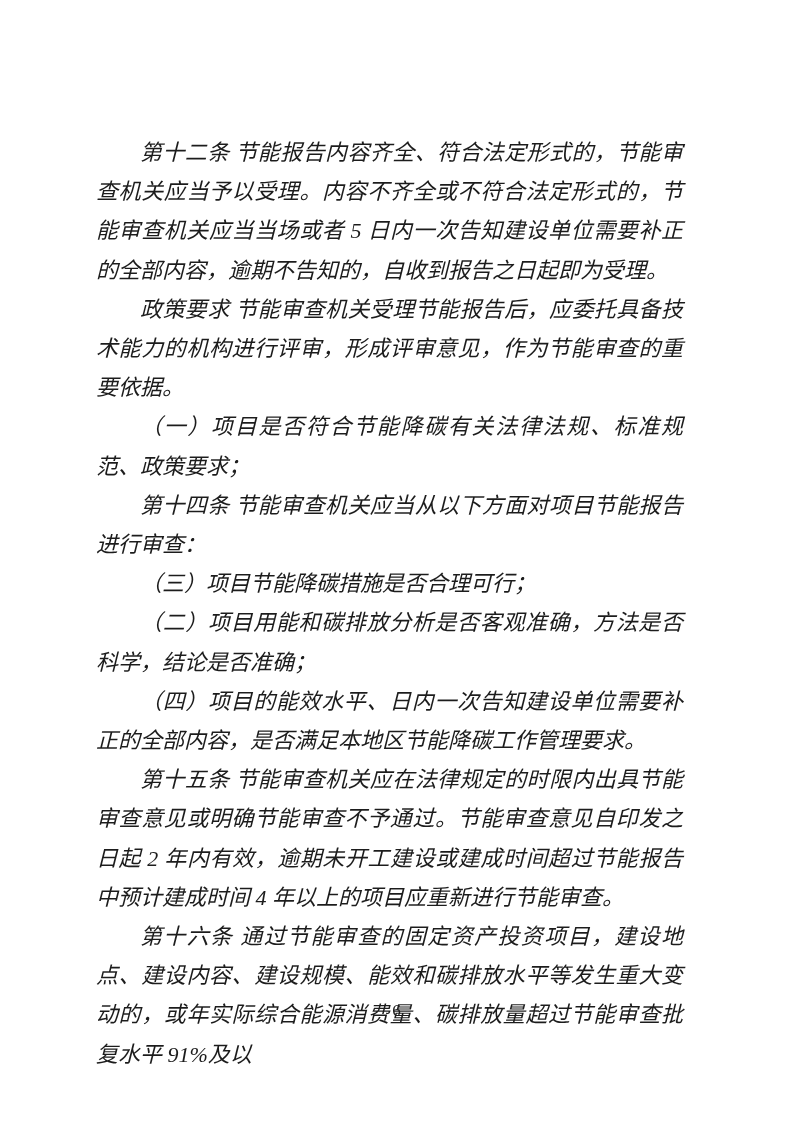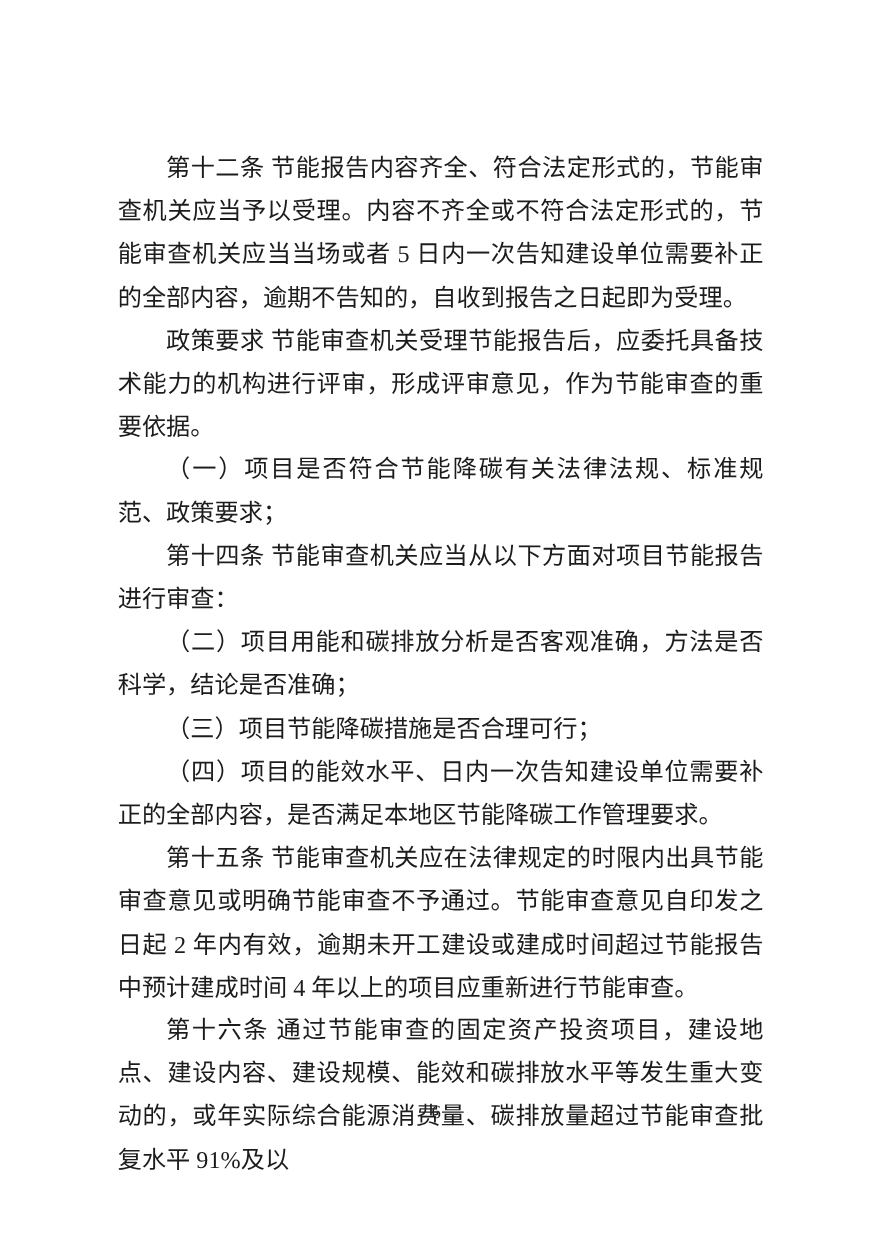--- a/index.html
+++ b/index.html
@@ -12,23 +12,24 @@
     position: relative;
     width: 793px;
     height: 1122px;
     background: #ffffff;
     overflow: hidden;
     font-family: "Liberation Serif", "DejaVu Serif", serif;
     color: #1c1c1c;
   }
   .content {
     position: absolute;
-    left: 107px;
+    left: 96px;
     top: 133px;
     width: 587px;
+    font-style: italic;
   }
   .content p {
     margin: 0;
     padding: 0;
     font-size: 22px;
     line-height: 39.2px;
     text-indent: 2em;
     text-align: justify;
     text-justify: inter-ideograph;
     font-weight: 400;
@@ -47,20 +48,20 @@
 </style>
 </head>
 <body>
 
 <div class="page">
   <main class="content">
     <p>第十二条 节能报告内容齐全、符合法定形式的，节能审查机关应当予以受理。内容不齐全或不符合法定形式的，节能审查机关应当当场或者 5 日内一次告知建设单位需要补正的全部内容，逾期不告知的，自收到报告之日起即为受理。</p>
     <p>政策要求 节能审查机关受理节能报告后，应委托具备技术能力的机构进行评审，形成评审意见，作为节能审查的重要依据。</p>
     <p>（一）项目是否符合节能降碳有关法律法规、标准规范、政策要求；</p>
     <p>第十四条 节能审查机关应当从以下方面对项目节能报告进行审查：</p>
+    <p>（三）项目节能降碳措施是否合理可行；</p>
     <p>（二）项目用能和碳排放分析是否客观准确，方法是否科学，结论是否准确；</p>
-    <p>（三）项目节能降碳措施是否合理可行；</p>
     <p>（四）项目的能效水平、日内一次告知建设单位需要补正的全部内容，是否满足本地区节能降碳工作管理要求。</p>
     <p>第十五条 节能审查机关应在法律规定的时限内出具节能审查意见或明确节能审查不予通过。节能审查意见自印发之日起 2 年内有效，逾期未开工建设或建成时间超过节能报告中预计建成时间 4 年以上的项目应重新进行节能审查。</p>
     <p>第十六条 通过节能审查的固定资产投资项目，建设地点、建设内容、建设规模、能效和碳排放水平等发生重大变动的，或年实际综合能源消费量、碳排放量超过节能审查批复水平 91%及以</p>
   </main>
   <div class="page-number">6</div>
 </div>
 
 </body></html>

